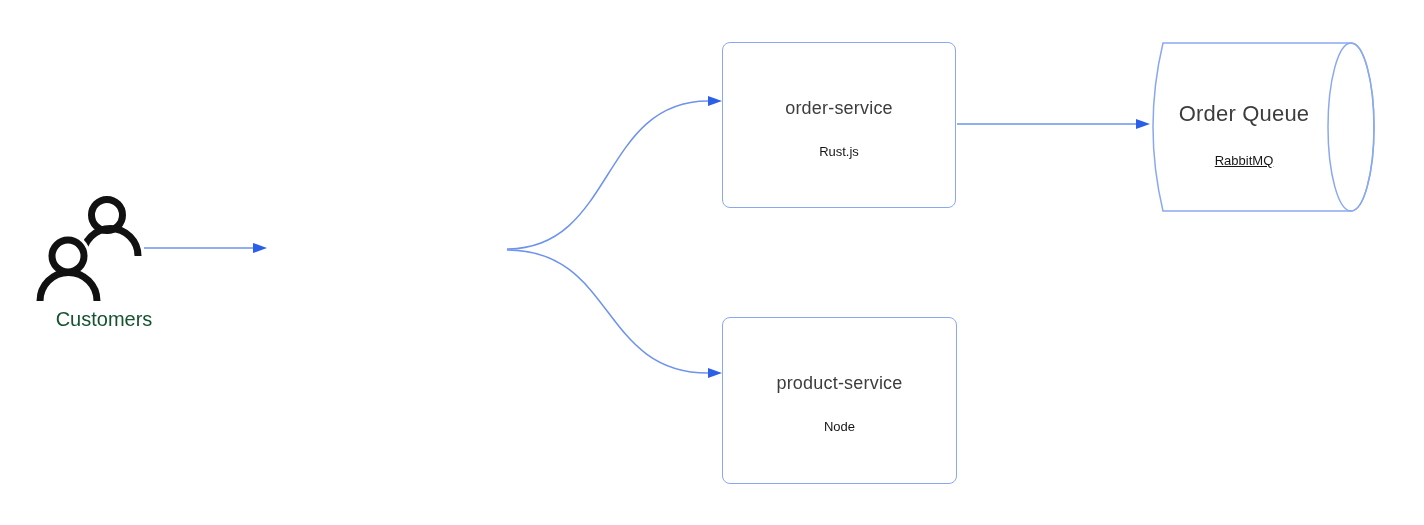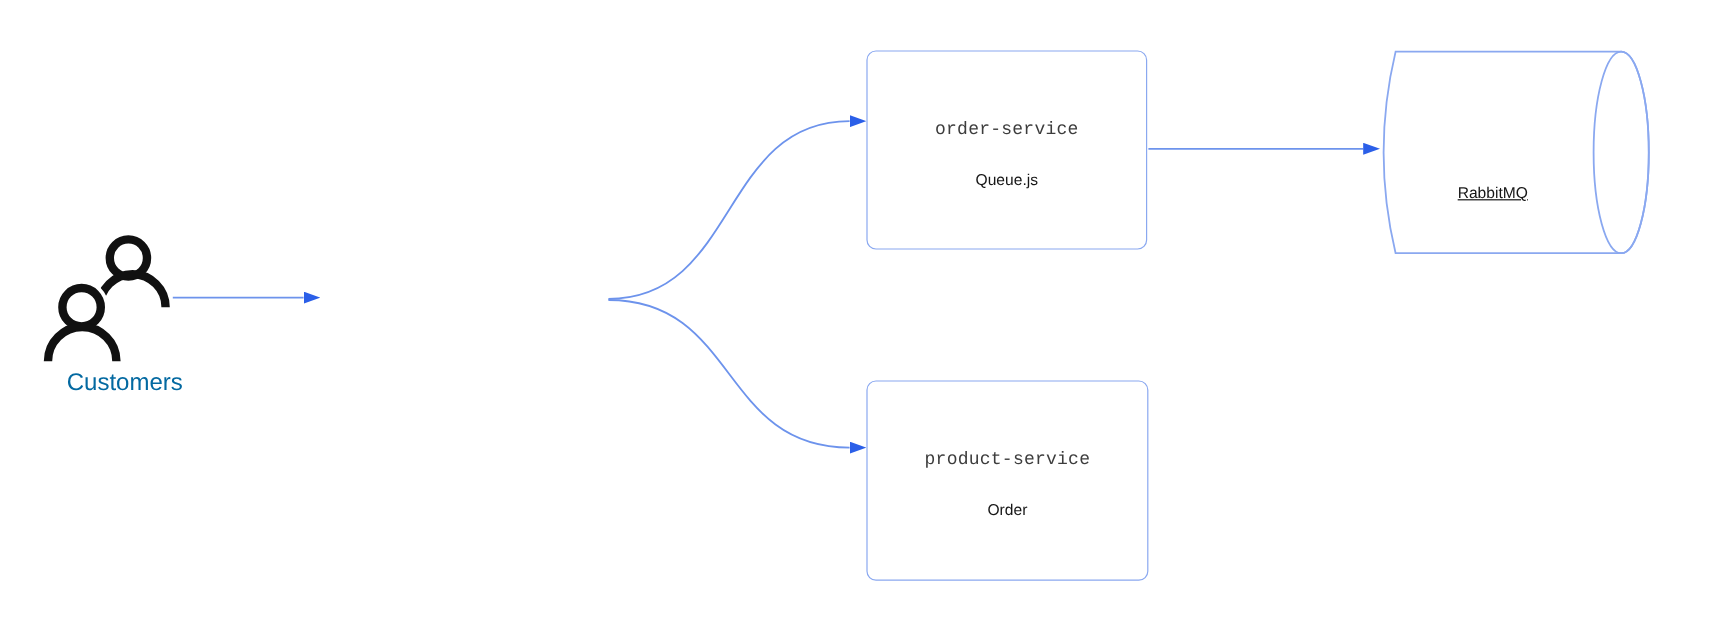--- a/index.html
+++ b/index.html
@@ -35,25 +35,24 @@
     border: 1px solid var(--box-border);
     border-radius: 8px;
     display: flex;
     flex-direction: column;
     align-items: center;
     justify-content: center;
     gap: 25px;
     padding-top: 6px;
   }
   .node-title {
-    font-size: 15px;
+    font-size: 18px;
     color: var(--title-color);
     letter-spacing: 0.2px;
     white-space: nowrap;
-    font-family: Liberation Mono, monospace;
   }
   .node-subtitle {
     font-size: 13px;
     color: var(--subtitle-color);
     white-space: nowrap;
   }
   #node-store-front    { left: 268px; top: 165px; width: 238px; height: 165px; }
   #node-order-service  { left: 722px; top:  42px; width: 234px; height: 166px; }
   #node-product-service{ left: 722px; top: 317px; width: 235px; height: 167px; }
 
@@ -61,21 +60,21 @@
   #queue-title {
     left: 1156px; top: 101px; width: 176px;
     font-size: 22px; color: var(--title-color); letter-spacing: 0.2px;
   }
   #queue-subtitle {
     left: 1156px; top: 153px; width: 176px;
     font-size: 13px; color: var(--subtitle-color); text-decoration: underline;
   }
   #customers-label {
     left: 29px; top: 308px; width: 150px;
-    font-size: 20px; color: #0369a1;
+    font-size: 20px; color: #14532d;
   }
 </style>
 </head>
 <body>
 
 <div class="canvas">
 
   <svg class="layer" viewBox="0 0 1424 525">
     <defs>
       <marker id="arrow" viewBox="0 0 14 10" refX="0" refY="5" markerWidth="14" markerHeight="10" markerUnits="userSpaceOnUse" orient="auto">
@@ -98,25 +97,26 @@
       <path class="icon-open" d="M 83 256 A 27.5 27.5 0 0 1 138 256"></path>
       <circle class="icon-halo" cx="68" cy="256" r="16"></circle>
       <circle class="icon-open" cx="68" cy="256" r="16"></circle>
       <path class="icon-open" d="M 40 301 A 28.5 28.5 0 0 1 97 301"></path>
     </g>
   </svg>
 
 
   <div class="node-box" id="node-order-service">
     <div class="node-title">order-service</div>
-    <div class="node-subtitle">Queue.js</div>
+    <div class="node-subtitle">Rust.js</div>
   </div>
 
   <div class="node-box" id="node-product-service">
     <div class="node-title">product-service</div>
-    <div class="node-subtitle">Order</div>
+    <div class="node-subtitle">Node</div>
   </div>
 
+  <div class="float-label" id="queue-title">Order Queue</div>
   <div class="float-label" id="queue-subtitle">RabbitMQ</div>
 
   <div class="float-label" id="customers-label">Customers</div>
 
 </div>
 
 </body></html>

